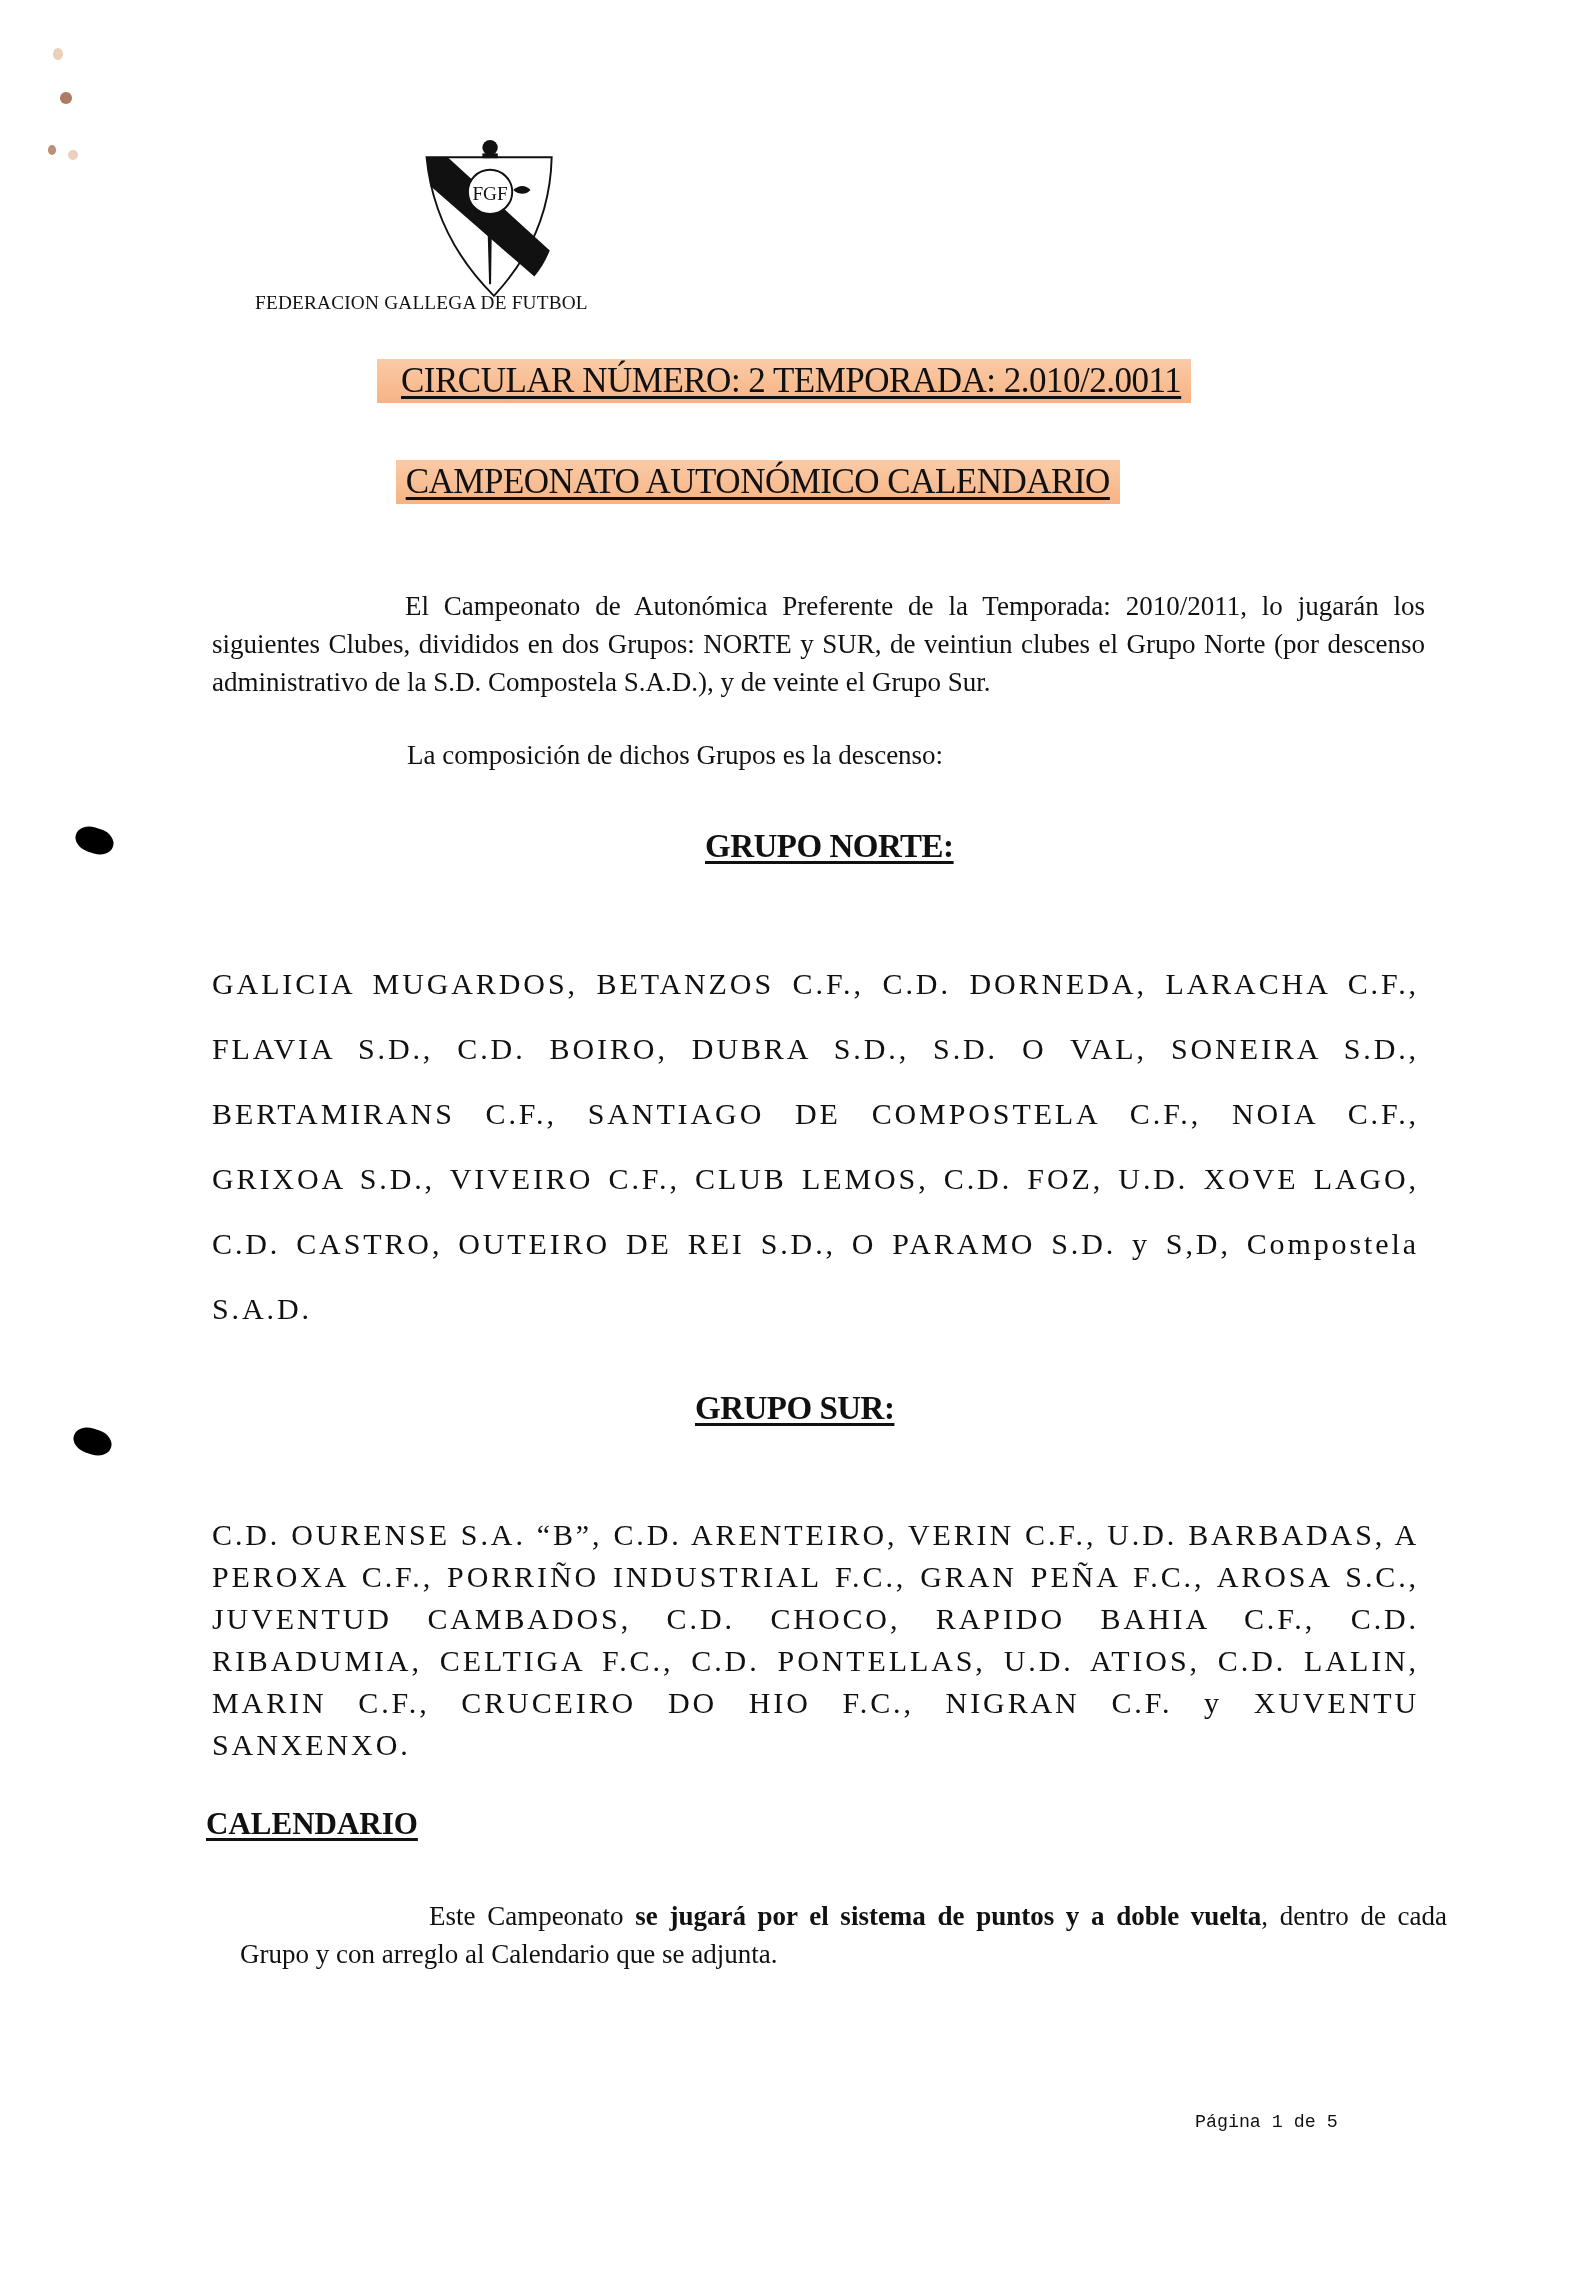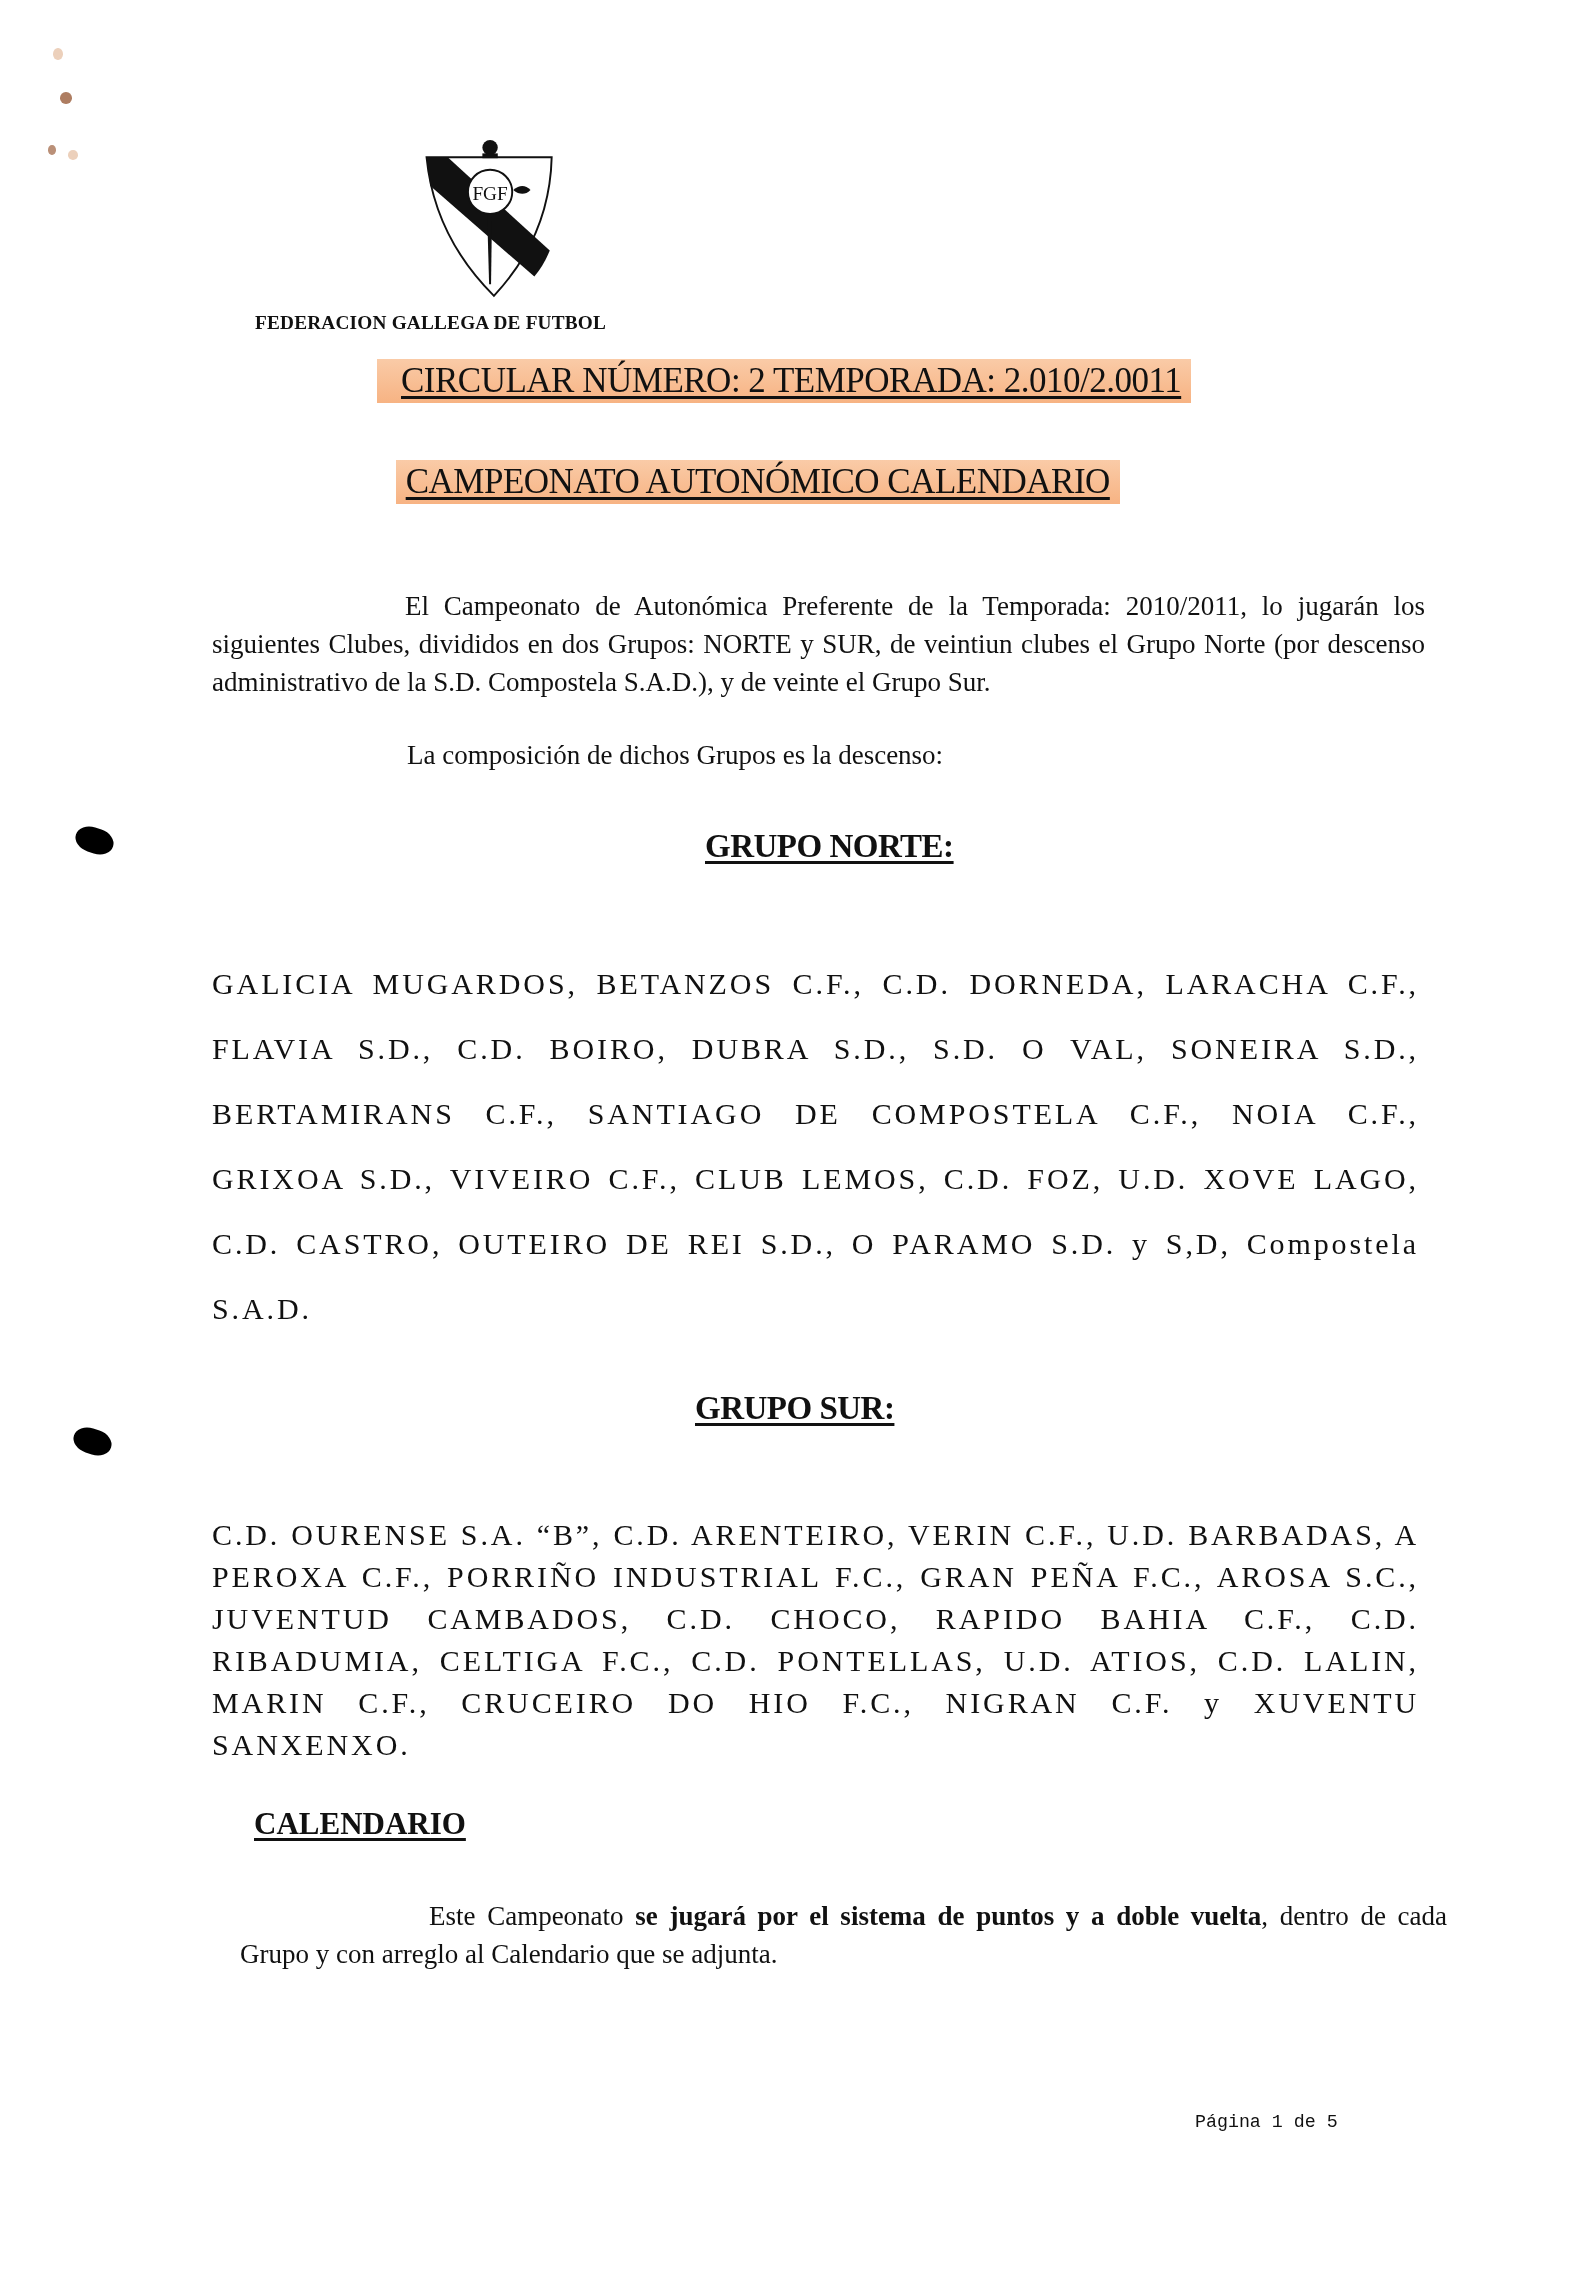--- a/index.html
+++ b/index.html
@@ -5,21 +5,21 @@
   html, body { margin: 0; padding: 0; background: #ffffff; }
   body { width: 1591px; height: 2286px; position: relative; overflow: hidden;
          font-family: "Liberation Serif", "DejaVu Serif", serif; color: #111; }
   .abs { position: absolute; }
 
   .stain { position: absolute; border-radius: 50%; background: rgba(200,120,60,0.35); }
   .punch { position: absolute; width: 39px; height: 25px; background: #000;
            border-radius: 50% / 60%; transform: rotate(18deg); }
 
   .logo { left: 415px; top: 130px; width: 154px; height: 169px; text-align: center; }
-  .fed-name { left: 255px; top: 312px; font-size: 19.3px; letter-spacing: 0.2px; font-weight: bold; }
+  .fed-name { left: 255px; top: 292px; font-size: 19.3px; letter-spacing: 0.2px; }
 
   .hl-title { font-size: 35px; text-decoration: underline; text-decoration-thickness: 2.9px;
               text-underline-offset: 3.9px; padding: 1.9px 9.7px; letter-spacing: -0.5px;
               background: linear-gradient(180deg, rgba(247,175,120,0.65), rgba(245,160,100,0.8)); }
   .circular { left: 377px; top: 359px; padding-left: 24px; }
   .campeonato { left: 396px; top: 460px; }
 
   .para { font-size: 27px; line-height: 38px; text-align: justify; }
   .intro { left: 212px; top: 587px; width: 1213px; text-indent: 193px; }
   .intro b { font-weight: normal; margin-top: 23px; }
@@ -28,21 +28,21 @@
   .group-h { font-size: 33px; font-weight: bold; text-decoration: underline;
              text-decoration-thickness: 2.9px; text-underline-offset: 3.9px; letter-spacing: -0.5px; }
   .norte-h { left: 705px; top: 828px; }
   .sur-h { left: 695px; top: 1390px; }
 
   .clubs { font-size: 30px; letter-spacing: 2.9px; text-align: justify; text-align-last: left; }
   .norte-list { left: 212px; top: 951px; width: 1207px; line-height: 65px; }
   .sur-list { left: 212px; top: 1514px; width: 1207px; line-height: 42px; }
 
   .cal-h { left: 206px; top: 1806px; font-size: 31px; font-weight: bold; text-decoration: underline;
-           text-decoration-thickness: 2.9px; text-underline-offset: 3.9px; margin-left: 48px; }
+           text-decoration-thickness: 2.9px; text-underline-offset: 3.9px; }
   .cal-text { left: 205px; top: 1897px; width: 1207px; text-indent: 189px; margin-left: 35px; }
   .cal-text b { font-weight: bold; }
 
   .page-num { left: 1195px; top: 2112px; font-family: "Liberation Mono", "DejaVu Sans Mono", monospace; font-size: 18.3px; }
 </style>
 </head>
 <body>
 
 <div>
   <div class="stain" style="left:53px;top:48px;width:9.7px;height:11.6px;"></div>

